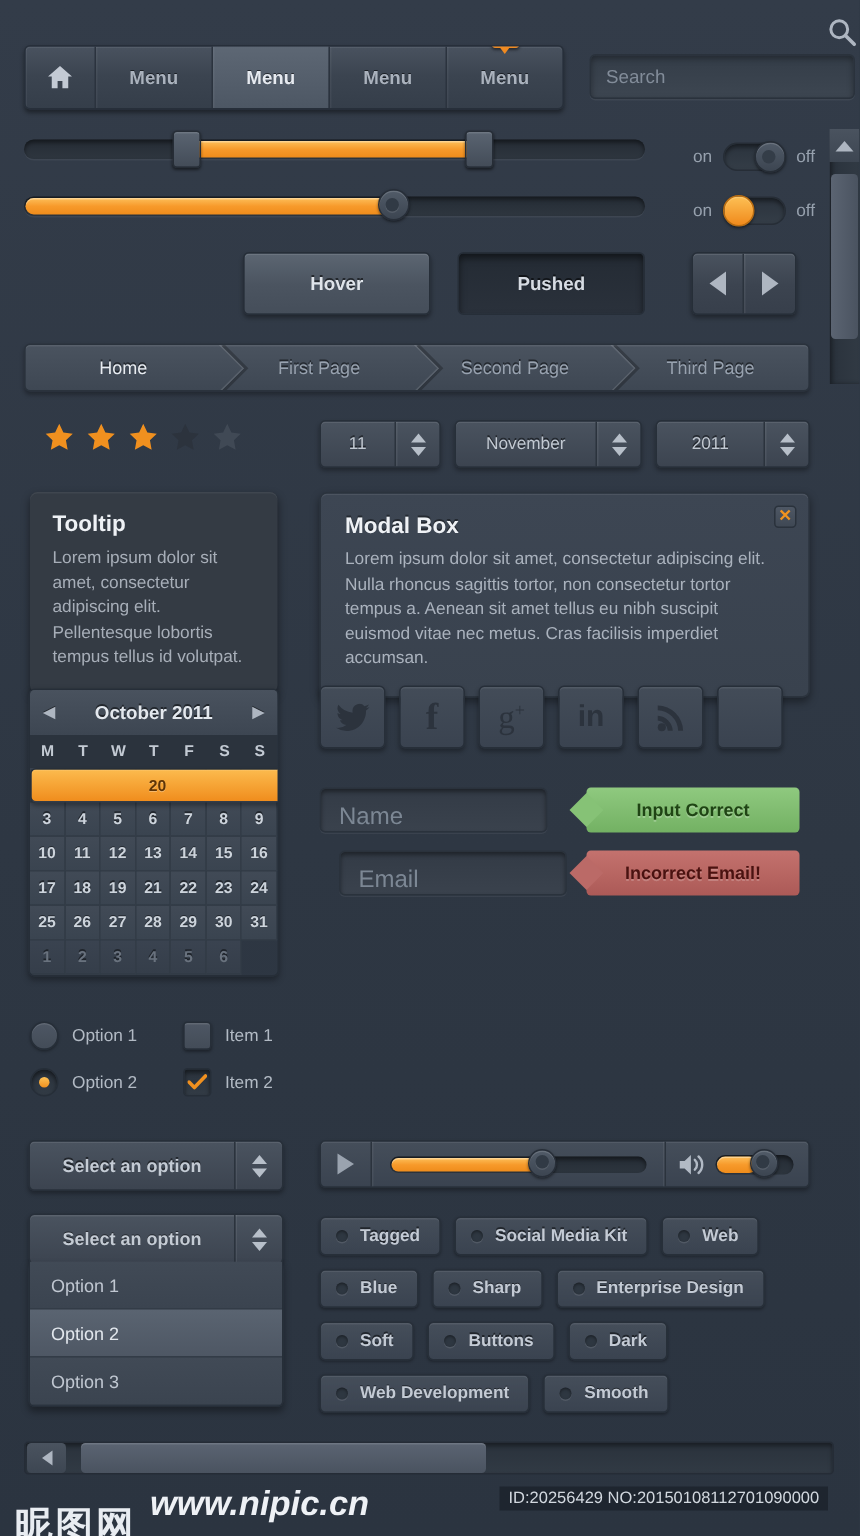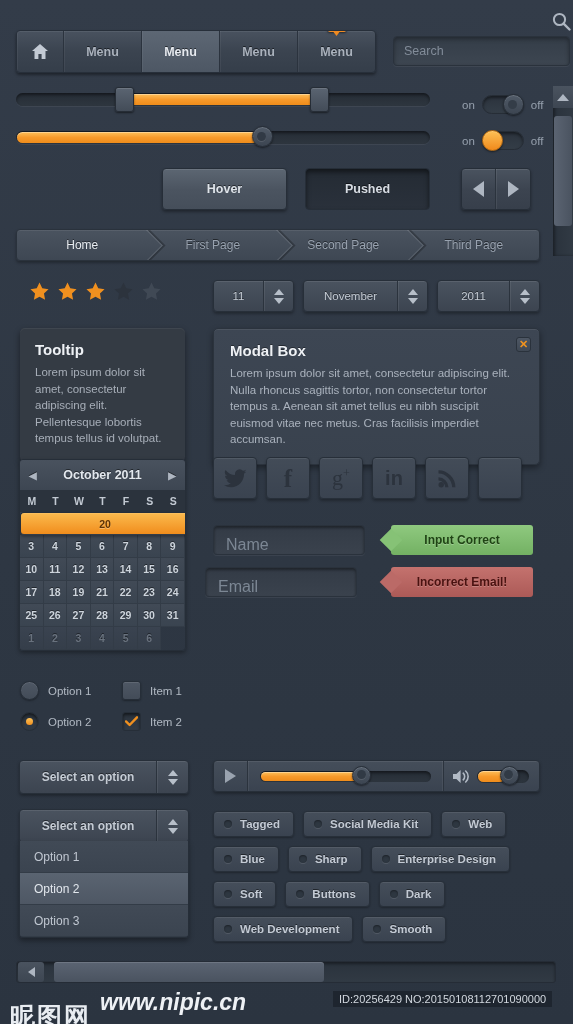--- a/index.html
+++ b/index.html
@@ -609,21 +609,21 @@
     </div>
     <div class="soc"></div>
   </div>
 
   <div class="inp" style="left:213px; top:525px;">
     <span>Name</span>
   </div>
   <div class="flag ok" style="left:391px; top:525px;">
     <span>Input Correct</span>
   </div>
-  <div class="inp" style="left:205px; top:567px;">
+  <div class="inp" style="left:226px; top:567px;">
     <span>Email</span>
   </div>
   <div class="flag err" style="left:391px; top:567px;">
     <span>Incorrect Email!</span>
   </div>
 
   <div class="player">
     <div class="play">
       <span style="width:0;height:0;border-top:7px solid transparent;border-bottom:7px solid transparent;border-left:11px solid #9aa3af;"></span>
     </div>

